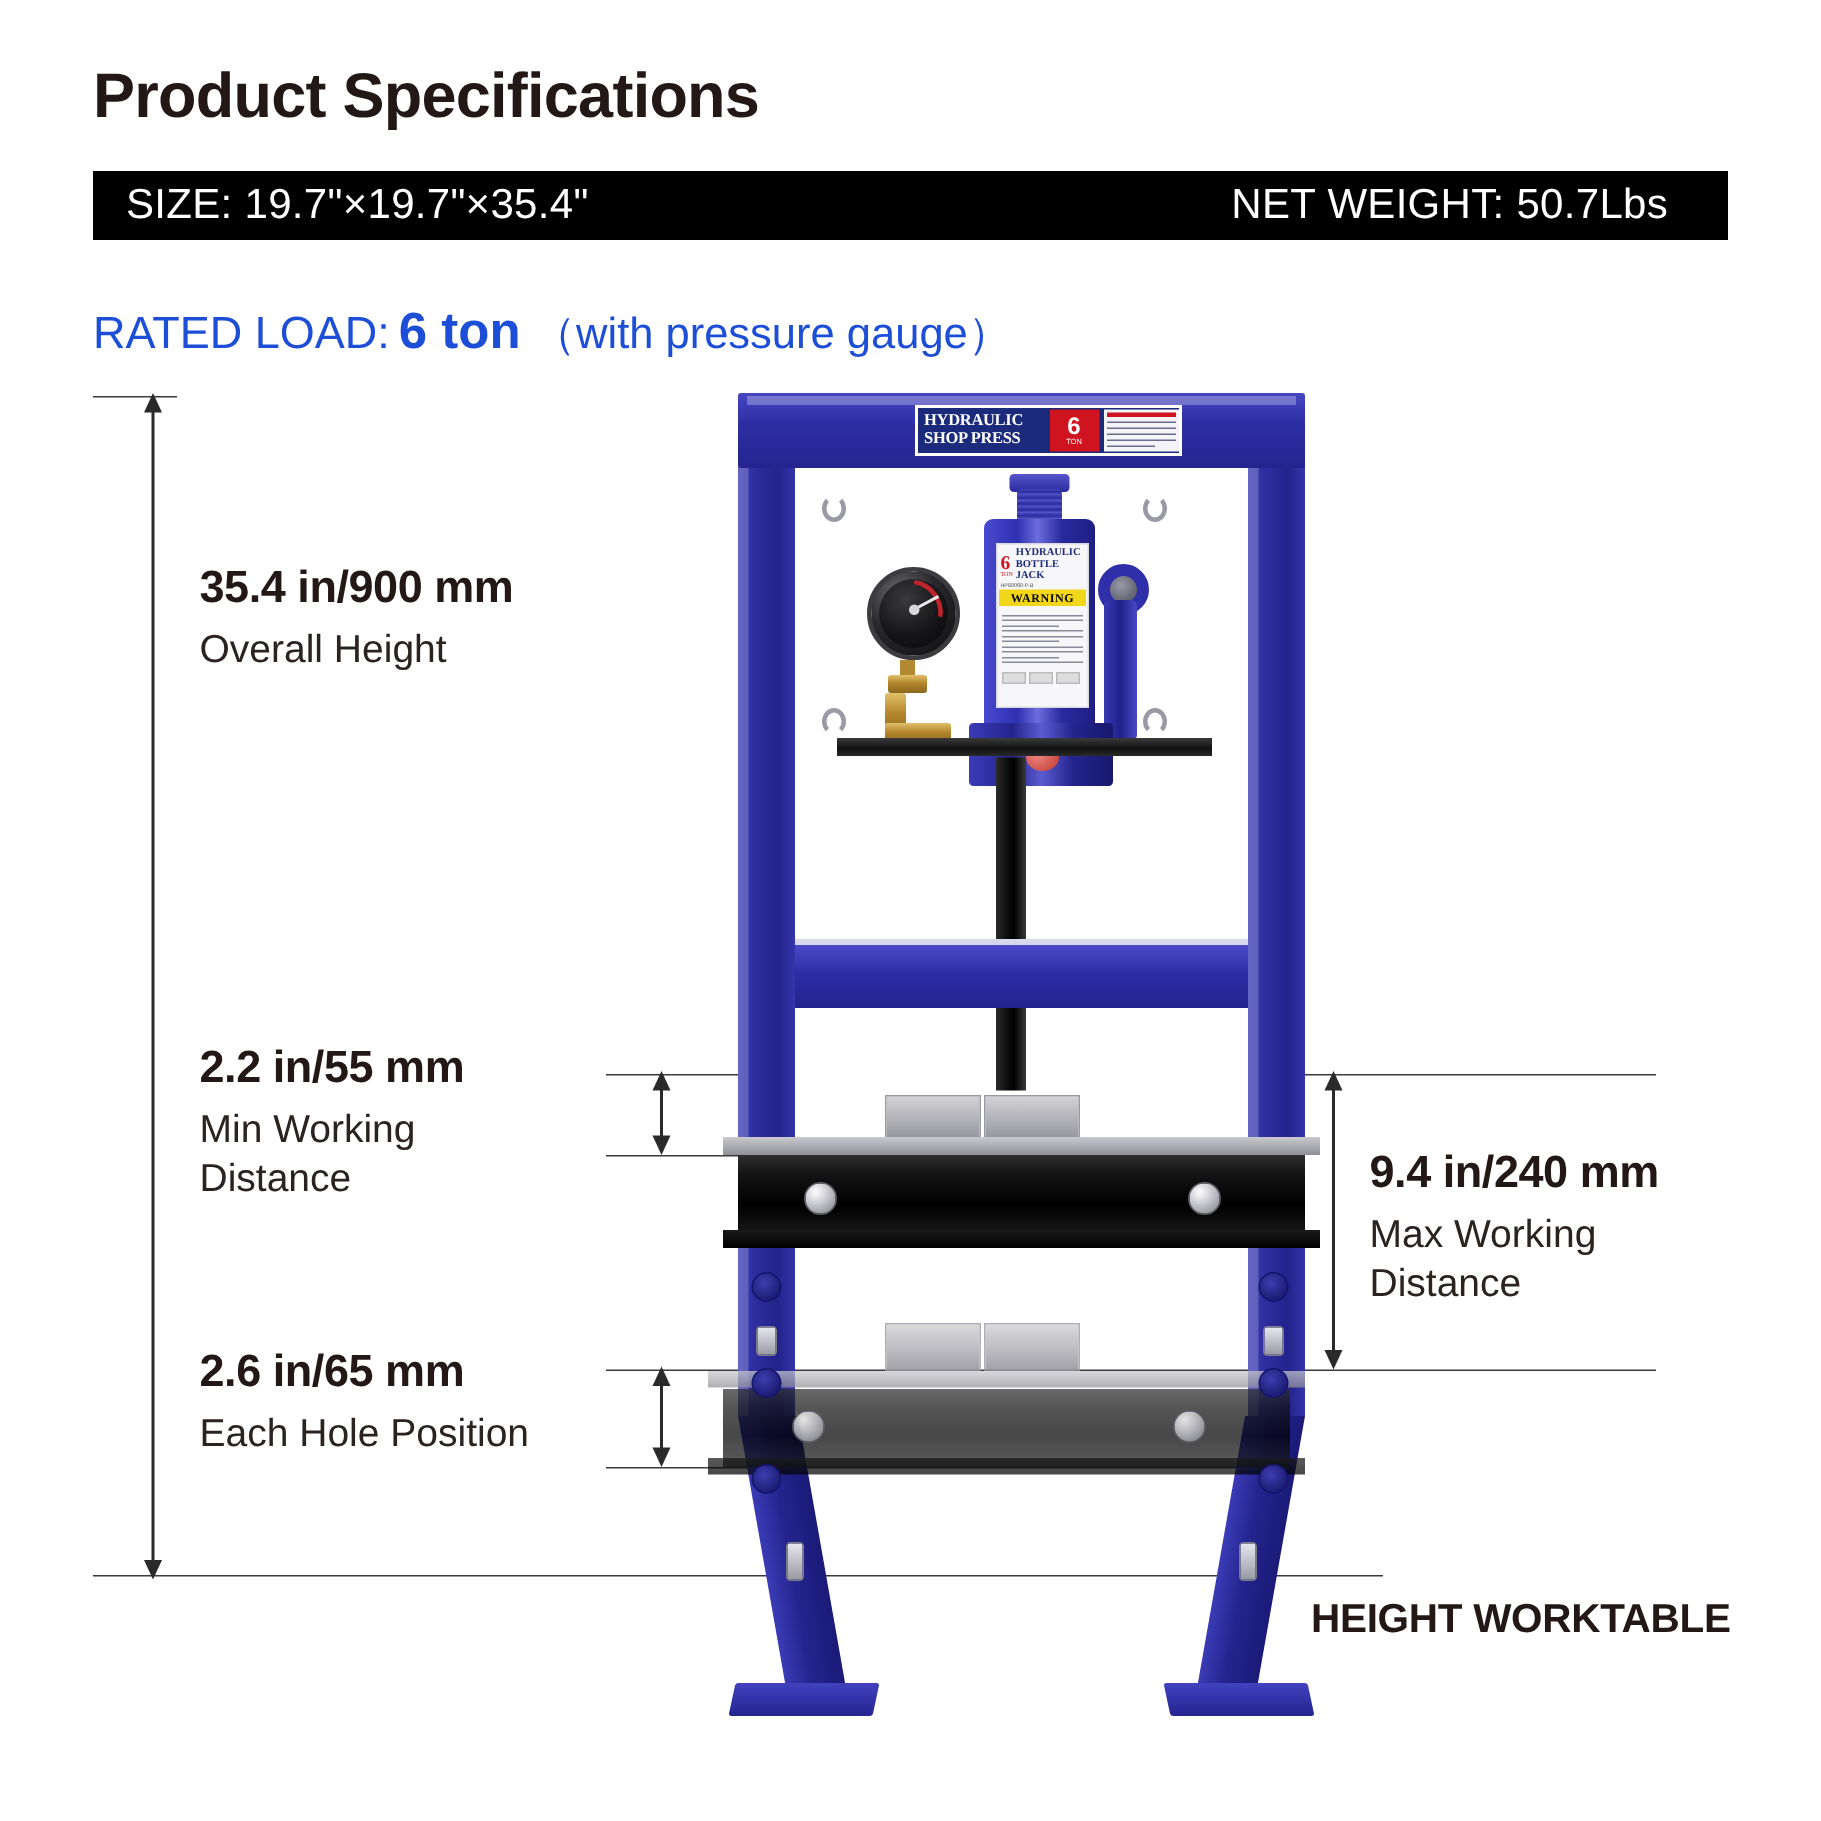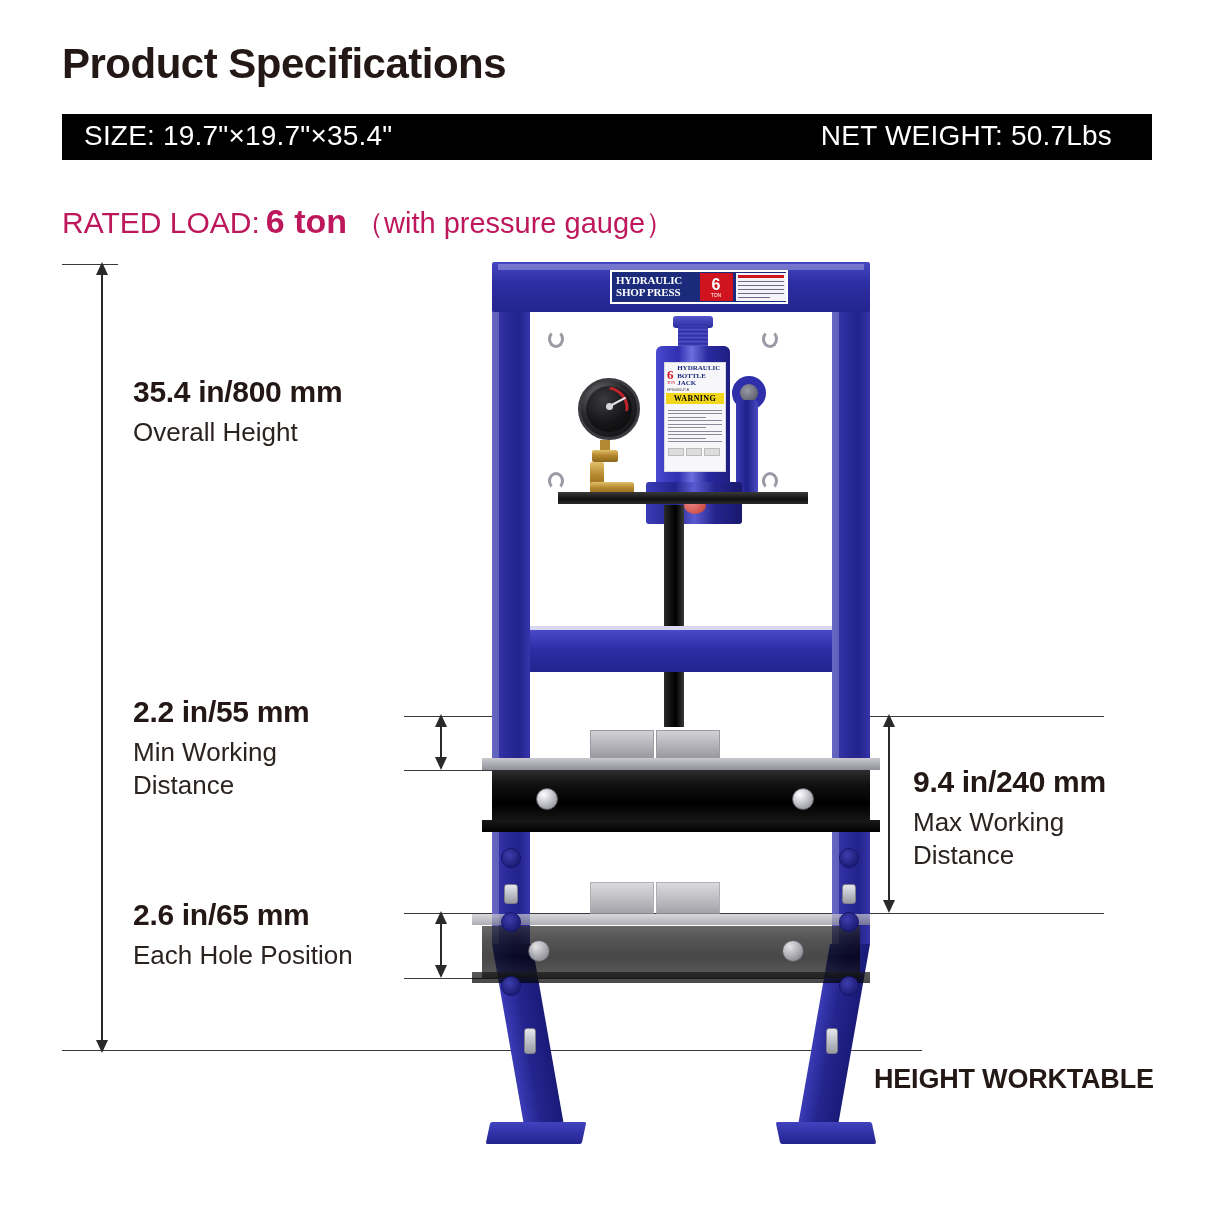--- a/index.html
+++ b/index.html
@@ -30,21 +30,21 @@
     position:absolute;left:22px;top:6px;
     color:#ffffff;font-size:28px;letter-spacing:0.2px;white-space:nowrap;
   }
   .specbar .sb-right{
     position:absolute;right:40px;top:6px;
     color:#ffffff;font-size:28px;letter-spacing:0.2px;white-space:nowrap;
   }
   .ratedload{
     position:absolute;left:62px;top:202px;
     white-space:nowrap;
-    color:#be185d;
+    color:#1d4ed8;
   }
   .ratedload .rl-label{font-size:30px;}
   .ratedload .rl-value{font-size:34px;font-weight:bold;padding-left:6px;}
   .ratedload .rl-note{font-size:29px;padding-left:8px;}
 
   
   .dimblock{position:absolute;color:#231815;}
   .dimblock .dim-value{
     font-size:30px;font-weight:bold;letter-spacing:-0.3px;white-space:nowrap;
     line-height:1.15;
@@ -282,21 +282,21 @@
   <div class="extline" style="left:404px;top:978px;width:460px;"></div>
   <div class="arrowline" style="left:440px;top:917px;height:57px;"></div>
   <div class="arrowhead up" style="left:435px;top:911px;"></div>
   <div class="arrowhead down" style="left:435px;top:965px;"></div>
 
   <div class="arrowline" style="left:888px;top:722px;height:186px;"></div>
   <div class="arrowhead up" style="left:883px;top:714px;"></div>
   <div class="arrowhead down" style="left:883px;top:900px;"></div>
 
   <div class="dimblock" id="dim-overall">
-    <div class="dim-value">35.4 in/800 mm</div>
+    <div class="dim-value">35.4 in/900 mm</div>
     <div class="dim-caption">Overall Height</div>
   </div>
 
   <div class="dimblock" id="dim-min">
     <div class="dim-value">2.2 in/55 mm</div>
     <div class="dim-caption">
       <div>Min Working</div>
       <div>Distance</div>
     </div>
   </div>

